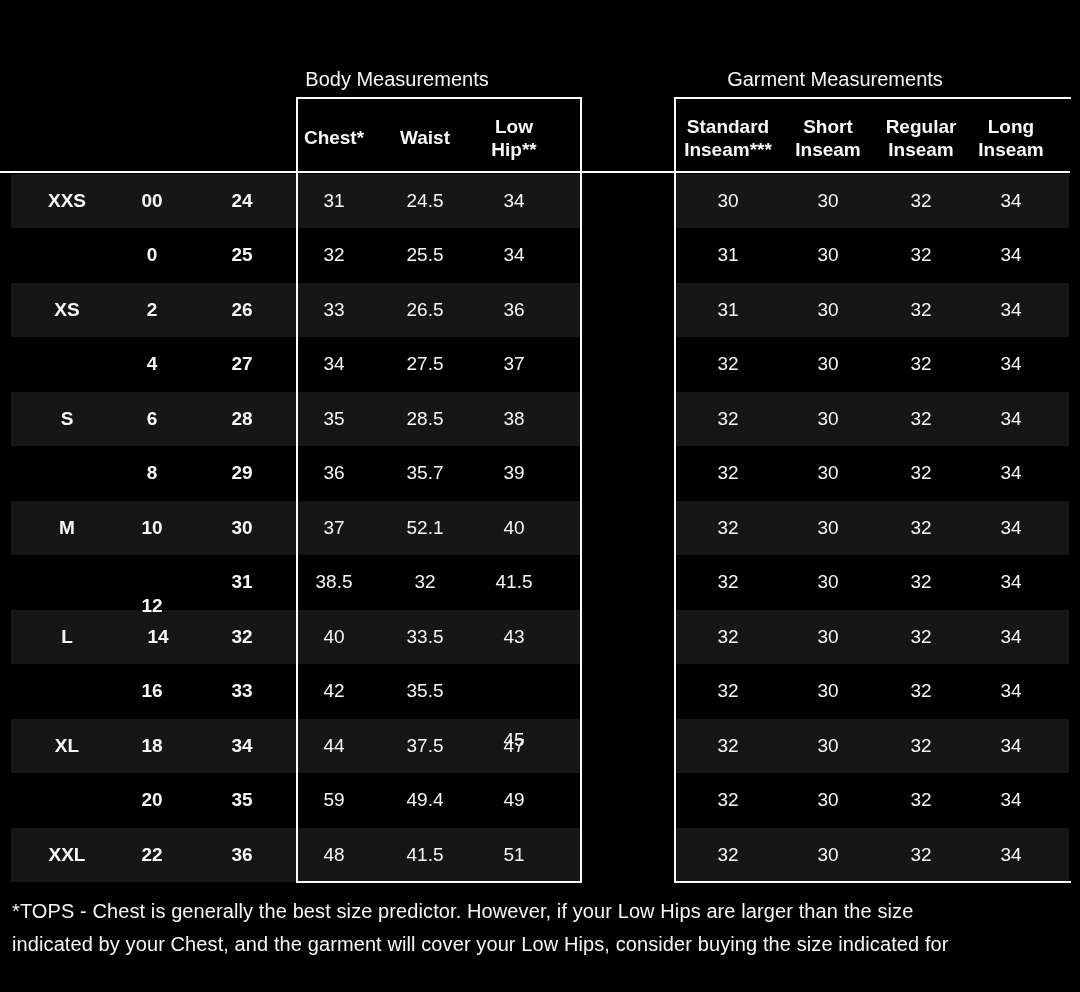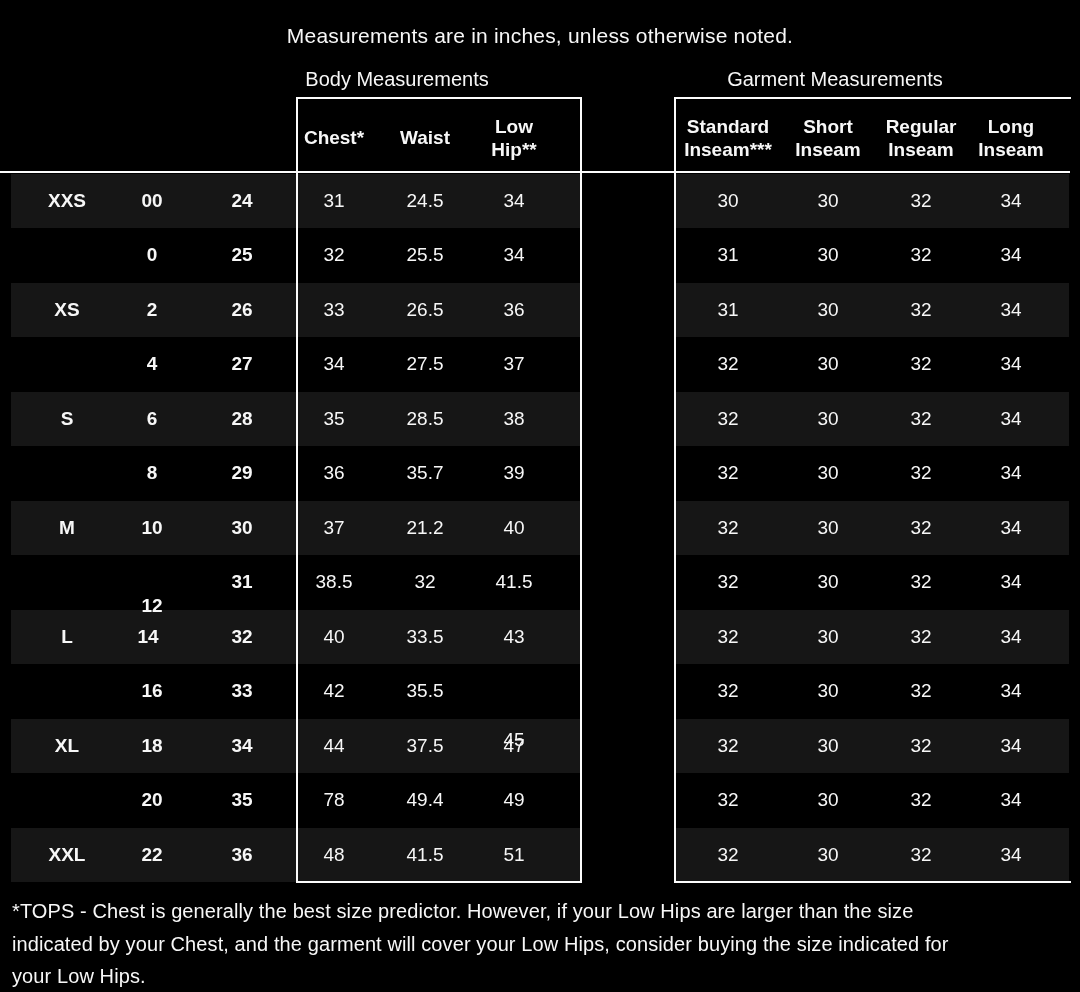--- a/index.html
+++ b/index.html
@@ -62,21 +62,20 @@
     position: absolute; left: 12px; top: 895px; width: 1062px;
     font-size: 20px; line-height: 32.5px; letter-spacing: 0.1px;
     z-index: 3;
   }
 </style>
 </head>
 <body>
 
 <div class="stage">
 
-  <div class="title">Measurements are in inches, unless otherwise noted.</div>
 
   <div class="group-label" style="left: 397px;">Body Measurements</div>
   <div class="group-label" style="left: 827px; margin-left: 8px;">Garment Measurements</div>
 
   <div class="box box-body"></div>
   <div class="box box-garment"></div>
   <div class="header-rule"></div>
 
   <div class="col-header" style="left: 425px;">Waist</div>
   <div class="col-header" style="left: 334px;">Chest*</div>
@@ -154,39 +153,39 @@
       <span class="cell" style="top: 446px; left: 728px;">32</span>
       <span class="cell" style="top: 446px; left: 828px;">30</span>
       <span class="cell" style="top: 446px; left: 921px;">32</span>
       <span class="cell" style="top: 446px; left: 1011px;">34</span>
       <div class="row-shade" style="top: 500.5px; left: 11px; width: 569px;"></div>
       <div class="row-shade" style="top: 500.5px; left: 676px; width: 393px;"></div>
       <span class="cell bold" style="top: 500.5px; left: 67px;">M</span>
       <span class="cell bold" style="top: 500.5px; left: 152px;">10</span>
       <span class="cell bold" style="top: 500.5px; left: 242px;">30</span>
       <span class="cell" style="top: 500.5px; left: 334px;">37</span>
-      <span class="cell" style="top: 500.5px; left: 425px;">21.2</span>
+      <span class="cell" style="top: 500.5px; left: 425px;">52.1</span>
       <span class="cell" style="top: 500.5px; left: 514px;">40</span>
       <span class="cell" style="top: 500.5px; left: 728px;">32</span>
       <span class="cell" style="top: 500.5px; left: 828px;">30</span>
       <span class="cell" style="top: 500.5px; left: 921px;">32</span>
       <span class="cell" style="top: 500.5px; left: 1011px;">34</span>
       <span class="cell bold" style="top: 555px; left: 152px; margin-top: 24px;">12</span>
       <span class="cell bold" style="top: 555px; left: 242px;">31</span>
       <span class="cell" style="top: 555px; left: 334px;">38.5</span>
       <span class="cell" style="top: 555px; left: 425px;">32</span>
       <span class="cell" style="top: 555px; left: 514px;">41.5</span>
       <span class="cell" style="top: 555px; left: 728px;">32</span>
       <span class="cell" style="top: 555px; left: 828px;">30</span>
       <span class="cell" style="top: 555px; left: 921px;">32</span>
       <span class="cell" style="top: 555px; left: 1011px;">34</span>
       <div class="row-shade" style="top: 609.5px; left: 11px; width: 569px;"></div>
       <div class="row-shade" style="top: 609.5px; left: 676px; width: 393px;"></div>
       <span class="cell bold" style="top: 609.5px; left: 67px;">L</span>
-      <span class="cell bold" style="top: 609.5px; left: 148px;">14</span>
+      <span class="cell bold" style="top: 609.5px; left: 158px;">14</span>
       <span class="cell bold" style="top: 609.5px; left: 242px;">32</span>
       <span class="cell" style="top: 609.5px; left: 334px;">40</span>
       <span class="cell" style="top: 609.5px; left: 425px;">33.5</span>
       <span class="cell" style="top: 609.5px; left: 514px;">43</span>
       <span class="cell" style="top: 609.5px; left: 728px;">32</span>
       <span class="cell" style="top: 609.5px; left: 828px;">30</span>
       <span class="cell" style="top: 609.5px; left: 921px;">32</span>
       <span class="cell" style="top: 609.5px; left: 1011px;">34</span>
       <span class="cell bold" style="top: 664px; left: 152px;">16</span>
       <span class="cell bold" style="top: 664px; left: 242px;">33</span>
@@ -204,21 +203,21 @@
       <span class="cell bold" style="top: 718.5px; left: 242px;">34</span>
       <span class="cell" style="top: 718.5px; left: 334px;">44</span>
       <span class="cell" style="top: 718.5px; left: 425px;">37.5</span>
       <span class="cell" style="top: 718.5px; left: 514px;">47</span>
       <span class="cell" style="top: 718.5px; left: 728px;">32</span>
       <span class="cell" style="top: 718.5px; left: 828px;">30</span>
       <span class="cell" style="top: 718.5px; left: 921px;">32</span>
       <span class="cell" style="top: 718.5px; left: 1011px;">34</span>
       <span class="cell bold" style="top: 773px; left: 152px;">20</span>
       <span class="cell bold" style="top: 773px; left: 242px;">35</span>
-      <span class="cell" style="top: 773px; left: 334px;">78</span>
+      <span class="cell" style="top: 773px; left: 334px;">59</span>
       <span class="cell" style="top: 773px; left: 425px;">49.4</span>
       <span class="cell" style="top: 773px; left: 514px;">49</span>
       <span class="cell" style="top: 773px; left: 728px;">32</span>
       <span class="cell" style="top: 773px; left: 828px;">30</span>
       <span class="cell" style="top: 773px; left: 921px;">32</span>
       <span class="cell" style="top: 773px; left: 1011px;">34</span>
       <div class="row-shade" style="top: 827.5px; left: 11px; width: 569px;"></div>
       <div class="row-shade" style="top: 827.5px; left: 676px; width: 393px;"></div>
       <span class="cell bold" style="top: 827.5px; left: 67px;">XXL</span>
       <span class="cell bold" style="top: 827.5px; left: 152px;">22</span>
@@ -228,16 +227,15 @@
       <span class="cell" style="top: 827.5px; left: 514px;">51</span>
       <span class="cell" style="top: 827.5px; left: 728px;">32</span>
       <span class="cell" style="top: 827.5px; left: 828px;">30</span>
       <span class="cell" style="top: 827.5px; left: 921px;">32</span>
       <span class="cell" style="top: 827.5px; left: 1011px;">34</span>
     </div>
 
   <div class="footnote">
     <div>*TOPS - Chest is generally the best size predictor. However, if your Low Hips are larger than the size</div>
     <div>indicated by your Chest, and the garment will cover your Low Hips, consider buying the size indicated for</div>
-    <div>your Low Hips.</div>
   </div>
 
 </div>
 
 </body></html>

